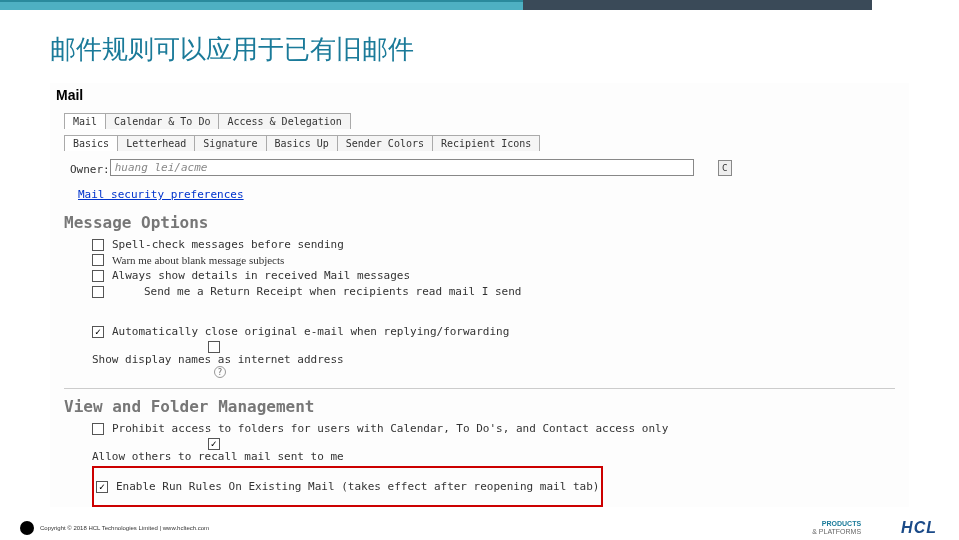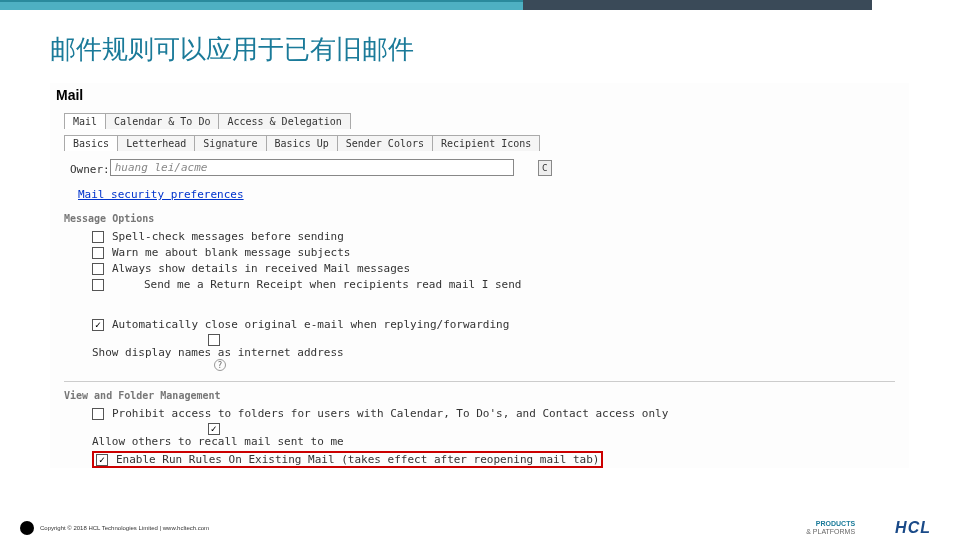--- a/index.html
+++ b/index.html
@@ -61,21 +61,21 @@
       position: relative;
       z-index: 1;
     }
     .owner-row {
       display: flex;
       align-items: flex-end;
       margin: 8px 0 12px 20px;
     }
     .owner-input {
       border: 1px solid #888;
-      width: 404px;
+      width: 584px;
       padding: 1px 4px;
       font-family: inherit;
       font-size: 11px;
       color: #888;
       font-style: italic;
     }
     .owner-btn {
       width: 14px;
       height: 16px;
       border: 1px solid #888;
@@ -92,21 +92,21 @@
     .link-text {
       color: #0033cc;
       text-decoration: underline;
       cursor: pointer;
       font-size: 11px;
     }
     .section-header {
       color: #777;
       font-weight: bold;
       margin: 8px 0 6px 14px;
-      font-size: 10px;
+      font-size: 16px;
     }
     .option-row {
       display: flex;
       align-items: center;
       margin: 3px 0 3px 42px;
       font-size: 11px;
     }
     .checkbox {
       width: 12px;
       height: 12px;
@@ -135,29 +135,29 @@
       line-height: 11px;
       margin-left: 4px;
       color: #666;
     }
     .divider {
       border-top: 1px solid #ccc;
       margin: 10px 14px 4px 14px;
     }
     .highlight-row {
       border: 2px solid #cc0000;
-      padding: 0 2px;
+      padding: 12px 2px;
       display: inline-flex;
       align-items: center;
     }
     .footer {
       position: absolute;
       bottom: 0;
       left: 0;
-      right: 8px;
+      right: 2px;
       height: 24px;
       background: #fff;
       display: flex;
       align-items: center;
       padding: 0 20px;
     }
     .footer-dot {
       width: 14px;
       height: 14px;
       background: #000;
@@ -233,21 +233,21 @@
 
     <div class="section-header">Message Options</div>
     <div id="message-options">
         <div class="option-row">
           <span style="display: inline-flex; align-items: center;">
             <span class="checkbox"></span>
             <span>Spell-check messages before sending</span>
           </span>
         </div>
         <div class="option-row">
-          <span style="display: inline-flex; align-items: center;">
+          <span style="display: inline-flex; align-items: center; font-family: Liberation Serif, serif;">
             <span class="checkbox"></span>
             <span>Warn me about blank message subjects</span>
           </span>
         </div>
         <div class="option-row">
           <span style="display: inline-flex; align-items: center;">
             <span class="checkbox"></span>
             <span>Always show details in received Mail messages</span>
           </span>
         </div>

